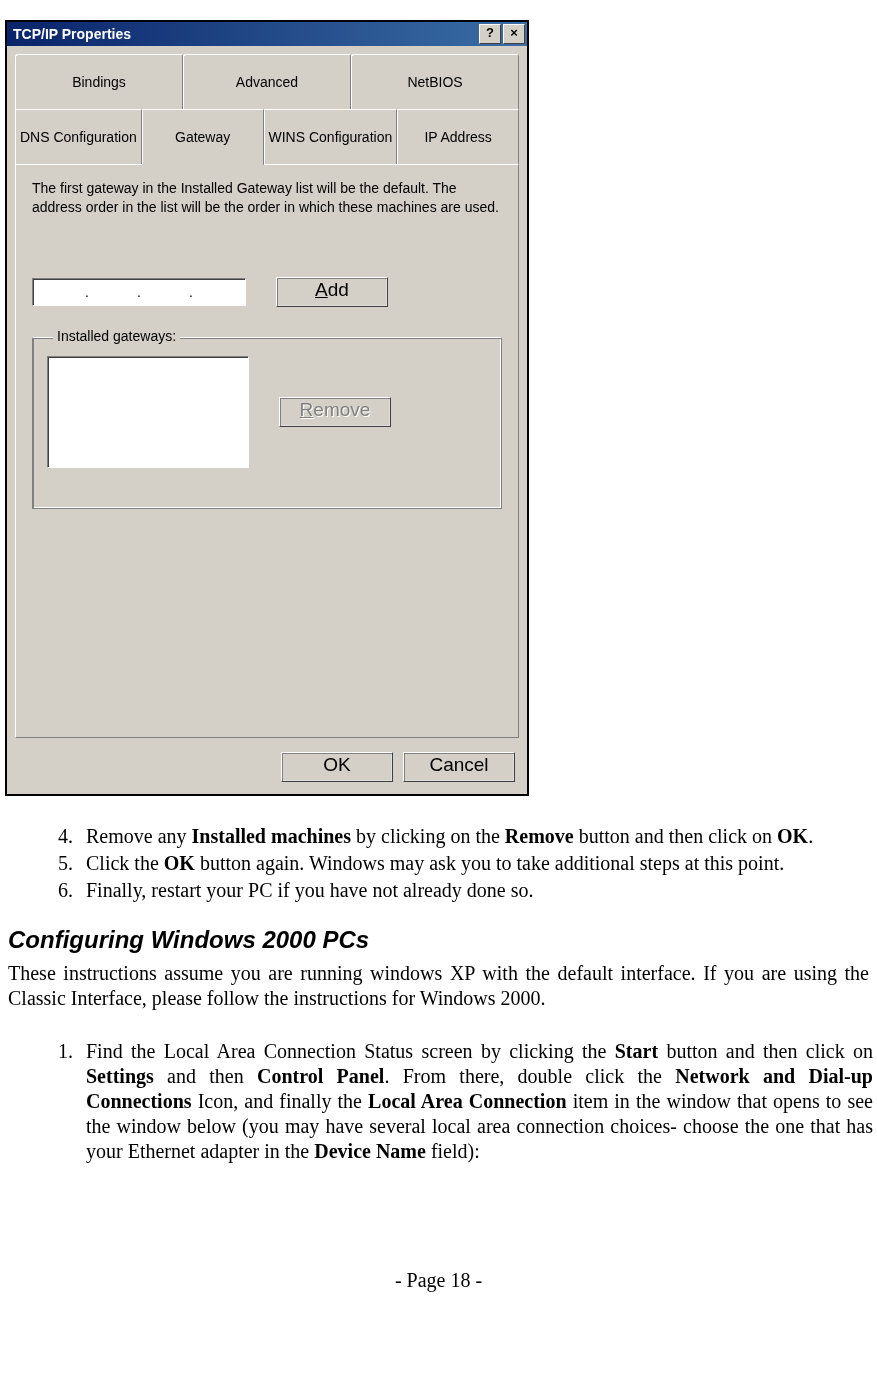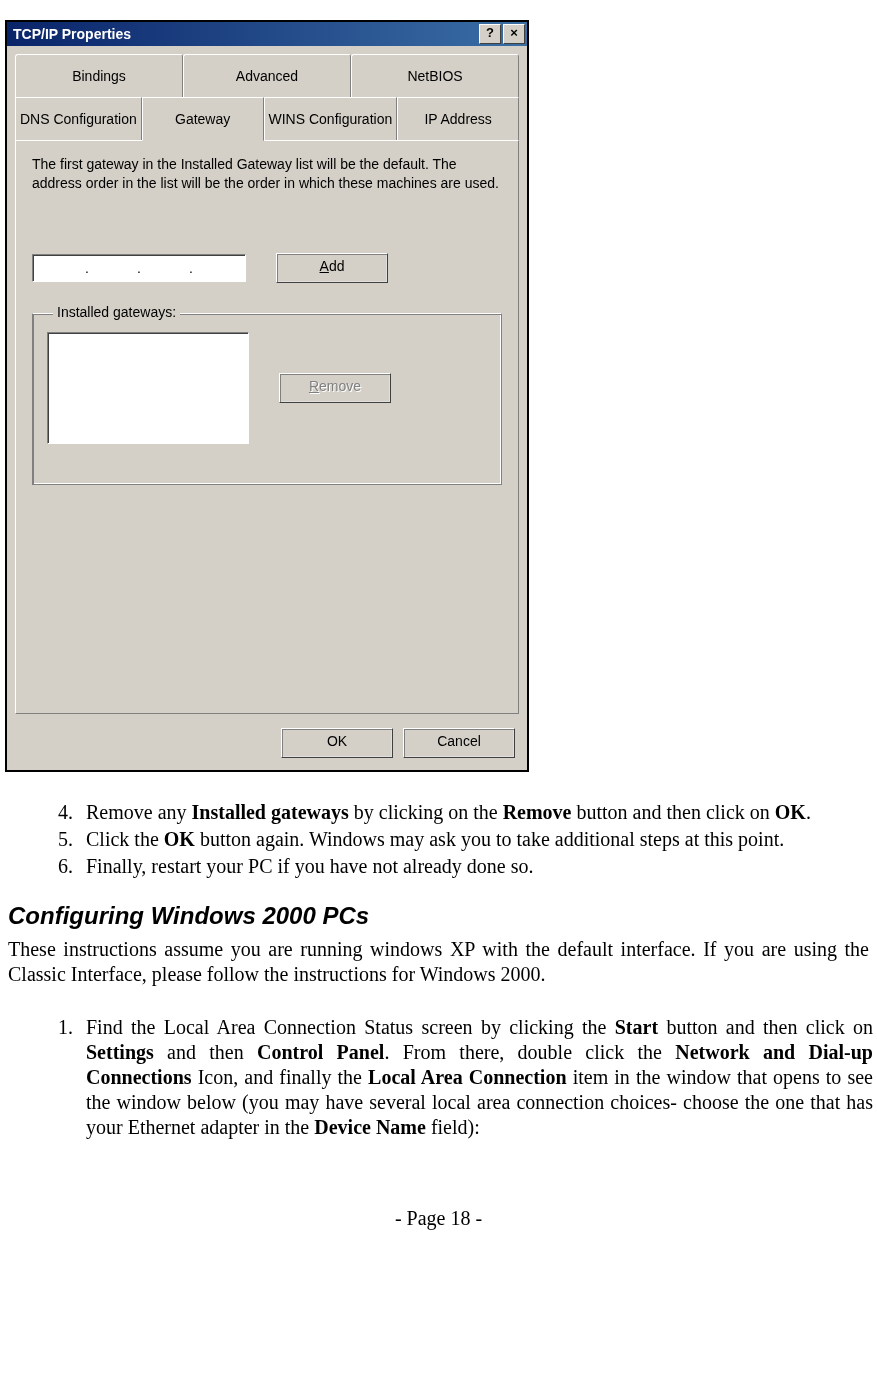--- a/index.html
+++ b/index.html
@@ -53,21 +53,21 @@
   }
   .tabs-area {
     padding: 8px 8px 4px 8px;
   }
   .tab-row {
     display: flex;
   }
   .tab {
     flex: 1;
     text-align: center;
-    padding: 13px 4px;
+    padding: 19px 4px;
     background: #d4d0c8;
     border-top: 1px solid #fff;
     border-left: 1px solid #fff;
     border-right: 1px solid #808080;
     font-size: 14px;
     white-space: nowrap;
   }
   .tab-row.top .tab {
     border-top-left-radius: 3px;
     border-top-right-radius: 3px;
@@ -129,21 +129,21 @@
   }
   .win-btn {
     width: 110px;
     height: 28px;
     background: #d4d0c8;
     border-top: 1px solid #fff;
     border-left: 1px solid #fff;
     border-right: 1px solid #404040;
     border-bottom: 1px solid #404040;
     box-shadow: 1px 1px 0 #808080 inset, -1px -1px 0 #dfdfdf inset;
-    font-size: 14px;
+    font-size: 19px;
     text-align: center;
     line-height: 24px;
   }
   .win-btn.disabled { color: #808080; text-shadow: 1px 1px 0 #fff; }
   .win-btn .ul { text-decoration: underline; }
   .groupbox {
     border: 1px solid #808080;
     border-top-color: #fff;
     box-shadow: inset 1px 1px 0 #808080, inset -1px -1px 0 #fff;
     padding: 18px 14px 40px 14px;
@@ -197,21 +197,21 @@
     font-size: 24px;
     margin: 22px 0 6px 4px;
   }
   .para {
     margin: 0 4px 18px 4px;
     text-align: justify;
   }
   .footer {
     text-align: center;
     font-size: 20px;
-    margin-top: 66px;
+    margin-top: 104px;
   }
   b { font-weight: bold; }
 </style>
 </head>
 <body>
 
 <div class="page">
 
   <div class="dialog">
     <div class="titlebar">
@@ -263,21 +263,21 @@
 
     <div class="bottom-btns">
       <div class="win-btn">OK</div>
       <div class="win-btn">Cancel</div>
     </div>
   </div>
 
   <div class="doc-text">
     <ol class="doc-list" start="4">
       <li>
-        <span>Remove any </span><b>Installed gateways</b><span> by clicking on the </span><b>Remove</b><span> button and then click on </span><b>OK</b><span>.</span>
+        <span>Remove any </span><b>Installed machines</b><span> by clicking on the </span><b>Remove</b><span> button and then click on </span><b>OK</b><span>.</span>
       </li>
       <li>
         <span>Click the </span><b>OK</b><span> button again. Windows may ask you to take additional steps at this point.</span>
       </li>
       <li>
         <span>Finally, restart your PC if you have not already done so.</span>
       </li>
     </ol>
 
     <h2 class="section">Configuring Windows 2000 PCs</h2>

